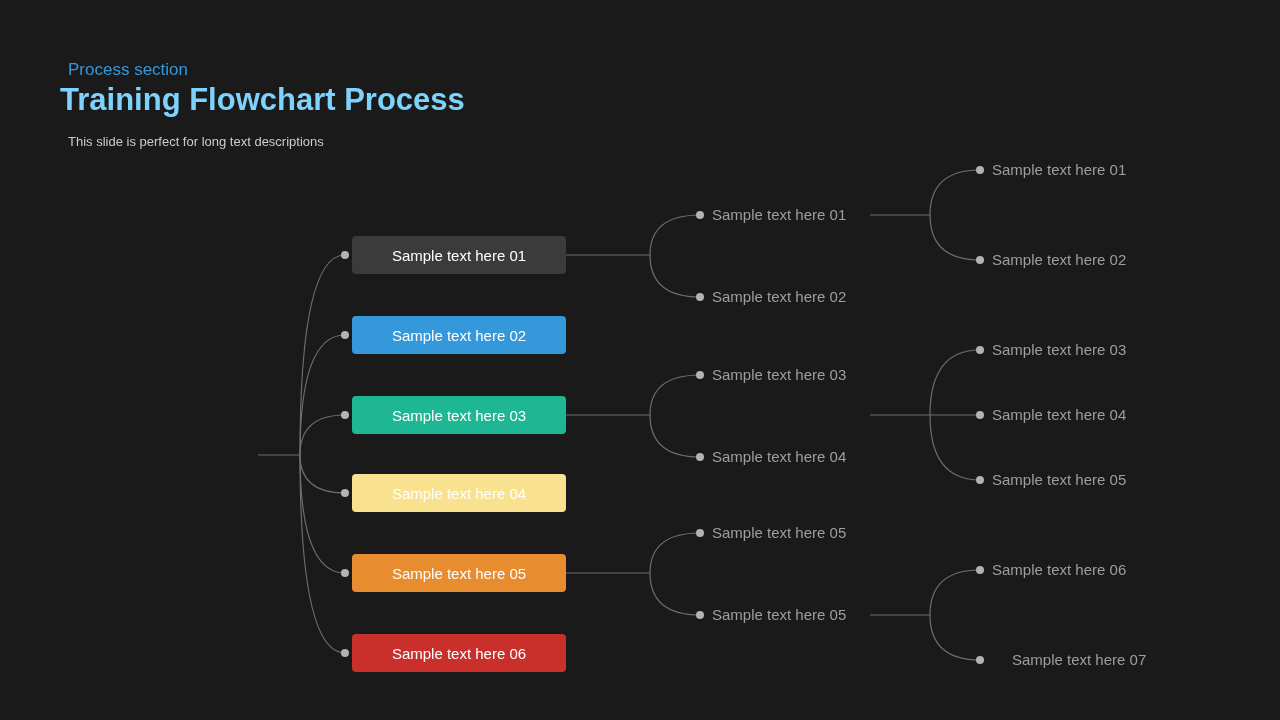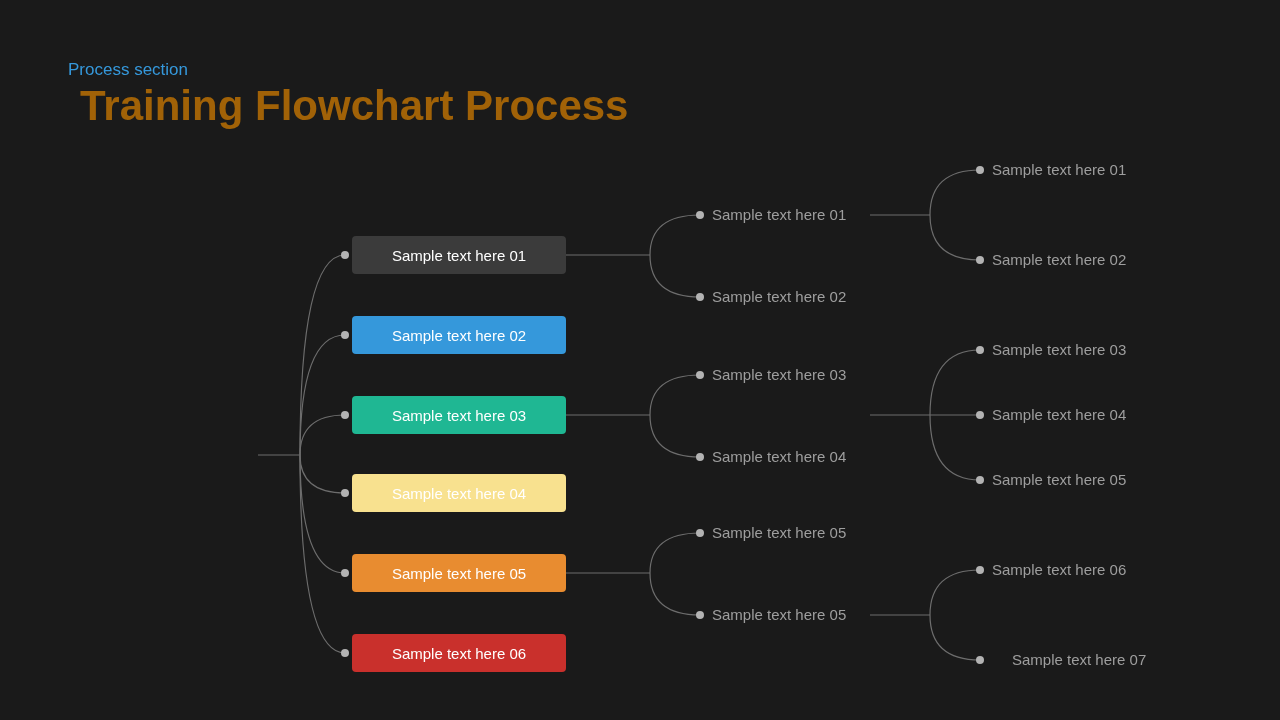--- a/index.html
+++ b/index.html
@@ -1,31 +1,32 @@
 <!DOCTYPE html>
 <html><head>
 <meta charset="utf-8">
 <style>
   * { margin:0; padding:0; box-sizing:border-box; }
   html,body { width:1280px; height:720px; background:#1a1a1a; font-family:Arial,Helvetica,sans-serif; overflow:hidden; }
   .slide   { position:relative; width:1280px; height:720px; }
   .eyebrow { position:absolute; left:68px; top:60px; color:#3598db; font-size:17px; }
-  .title   { position:absolute; left:80px; top:82px; color:#a16207; font-size:42px; font-weight:600; }
+  .title   { position:absolute; left:60px; top:82px; color:#7dd3fc; font-size:31px; font-weight:600; }
   .subtitle{ position:absolute; left:68px; top:134px; color:#cccccc; font-size:13px; }
   svg.canvas { position:absolute; left:0; top:0; width:1280px; height:720px; }
   .box { position:absolute; border-radius:4px; color:#fff; font-size:15px; display:flex; align-items:center; justify-content:center; padding:0 10px; white-space:nowrap; }
   .leaf { position:absolute; color:#9e9e9e; font-size:15px; white-space:nowrap; }
 </style>
 </head>
 <body>
 
 <div class="slide">
 
   <div class="eyebrow">Process section</div>
   <div class="title">Training Flowchart Process</div>
+  <div class="subtitle">This slide is perfect for long text descriptions</div>
 
   <svg class="canvas">
     <g stroke="#6d6d6d" stroke-width="1.2" fill="none">
 
       <path d="M258 455 L300 455"></path>
       <path d="M300 455 Q300 255 345 255"></path>
       <path d="M300 455 Q300 335 345 335"></path>
       <path d="M300 455 Q300 415 345 415"></path>
       <path d="M300 455 Q300 493 345 493"></path>
       <path d="M300 455 Q300 573 345 573"></path>

